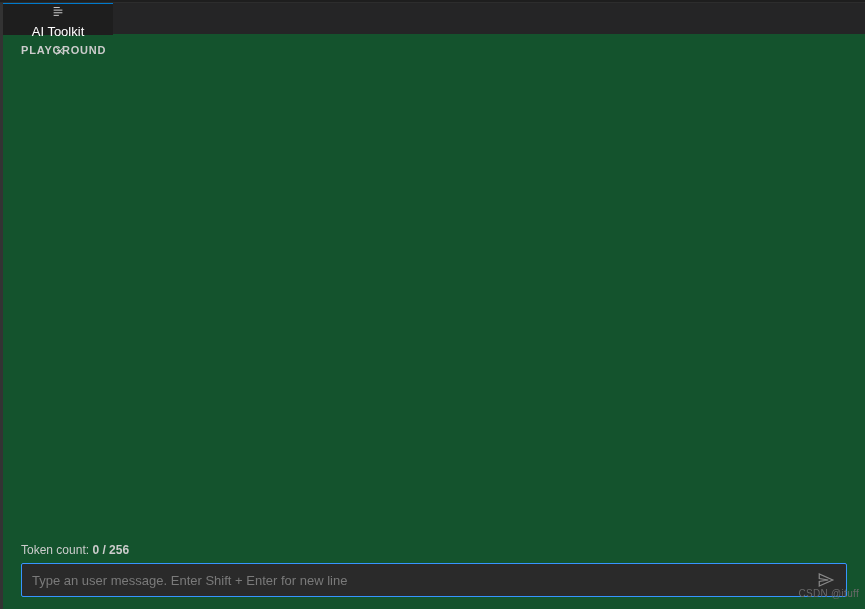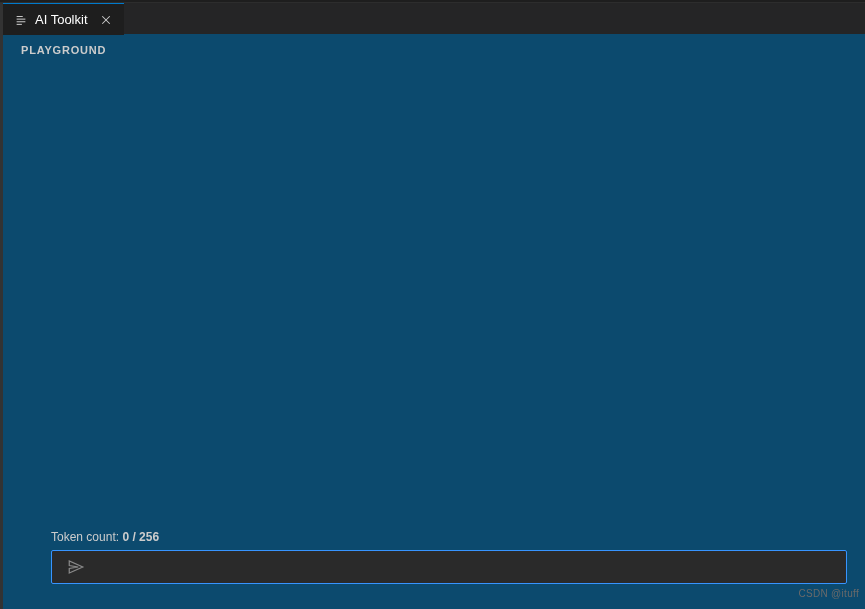--- a/index.html
+++ b/index.html
@@ -34,20 +34,21 @@
     .tab {
       display: flex;
       align-items: center;
       background: #1e1e1e;
       padding: 0 10px;
       gap: 6px;
       border-top: 1px solid #007acc;
       height: 32px;
       min-width: 110px;
       position: relative;
+      flex-direction: column;
     }
     .tab-icon {
       width: 16px;
       height: 16px;
       display: flex;
       align-items: center;
       justify-content: center;
       color: #c5c5c5;
     }
     .tab-title {
@@ -59,40 +60,39 @@
       height: 16px;
       display: flex;
       align-items: center;
       justify-content: center;
       color: #cccccc;
       cursor: pointer;
       margin-left: 4px;
     }
     .content {
       flex: 1;
-      background: #0c4a6e;
+      background: #14532d;
       display: flex;
       flex-direction: column;
       border-left: 3px solid #333333;
     }
     .section-header {
       padding: 10px 18px 6px 18px;
     }
     .section-title {
       font-size: 11px;
       letter-spacing: 0.8px;
       color: #cccccc;
       font-weight: 600;
     }
     .main-area {
       flex: 1;
     }
     .footer {
-      padding: 0 18px 25px 18px;
-      margin-left: 30px;
+      padding: 0 18px 12px 18px;
     }
     .token-count {
       font-size: 12px;
       color: #cccccc;
       margin-bottom: 6px;
     }
     .token-count .bold {
       font-weight: 700;
     }
     .input-row {
@@ -168,20 +168,21 @@
   <div class="section-header">
     <div class="section-title">PLAYGROUND</div>
   </div>
   <div class="main-area"></div>
   <div class="footer">
     <div class="token-count">
       <span>Token count: </span><span class="bold">0 / 256</span>
     </div>
     <div class="input-wrap">
       <div class="input-row">
+        <input class="message-input" type="text" placeholder="Type an user message. Enter Shift + Enter for new line" style="">
         <div class="send-btn">
           <svg width="18" height="18" viewBox="0 0 24 24" fill="none" stroke="currentColor" stroke-width="1.6">
             <path d="M3 20 L21 12 L3 4 L3 10 L15 12 L3 14 Z"></path>
           </svg>
         </div>
       </div>
     </div>
   </div>
 </div>
 

